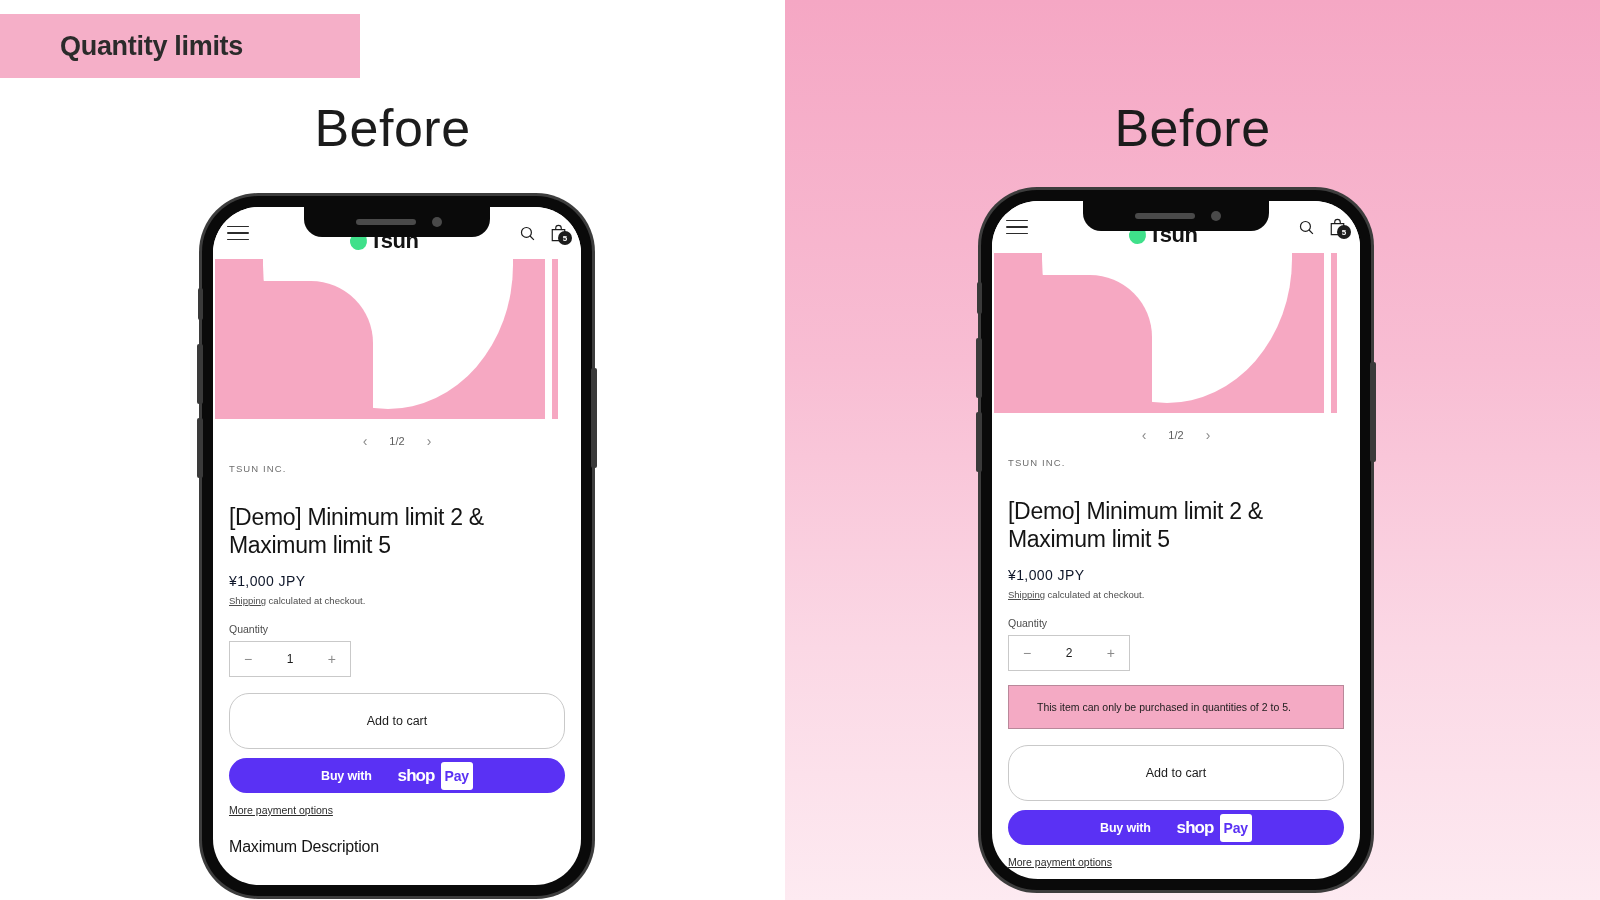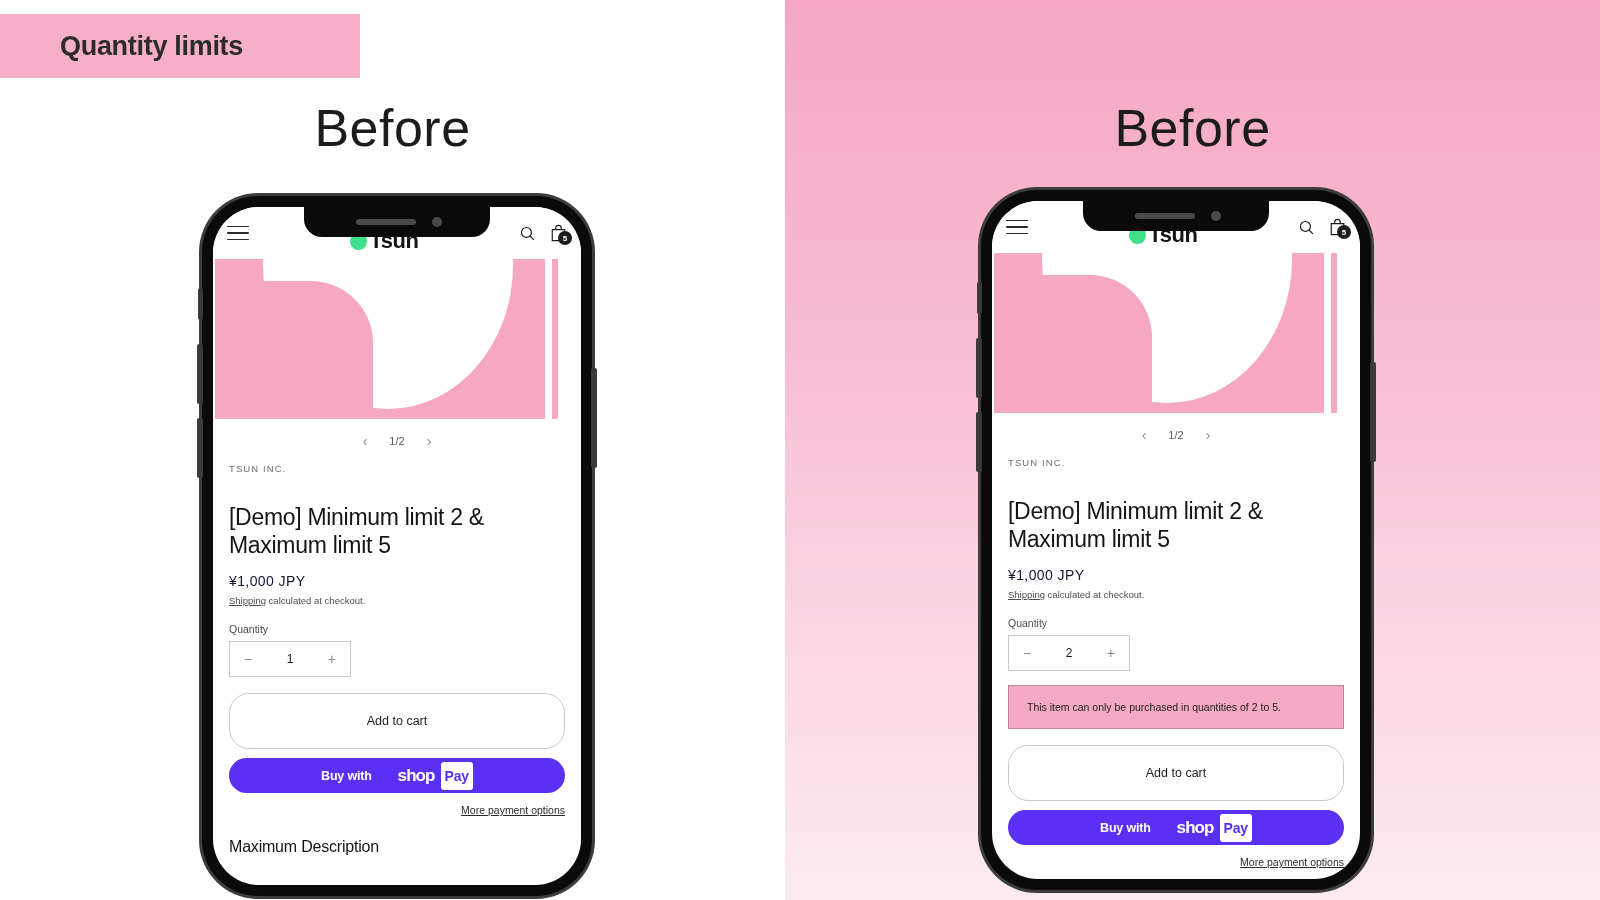--- a/index.html
+++ b/index.html
@@ -165,21 +165,21 @@
     padding: 0 14px;
   }
   .qty-btn { font-size: 14px; color: #8a8a8a; cursor: pointer; user-select: none; }
   .qty-val { font-size: 12px; color: #1c1c1c; }
 
   
   .warning {
     margin-top: 14px;
     background: #f4aac4;
     border: 1px solid #b9889a;
-    padding: 13px 18px;
+    padding: 13px 28px;
     font-size: 10.5px; line-height: 1.55; color: #1c1c1c;
   }
 
   
   .btn-cart {
     margin-top: 16px; height: 56px;
     border: 1px solid #c9c9c9; border-radius: 20px;
     background: #ffffff;
     display: flex; align-items: center; justify-content: center;
     font-size: 12.5px; color: #1c1c1c; cursor: pointer;
@@ -190,21 +190,21 @@
     display: flex; align-items: center; justify-content: center;
     gap: 6px; cursor: pointer;
   }
   .shop-prefix { color:#fff; font-size:12.5px; font-weight:bold; letter-spacing:-0.2px; }
   .shop-word { color:#fff; font-size:17px; font-weight:bold; letter-spacing:-0.9px;margin-left:20px; }
   .shop-pay {
     background:#fff; color:#5a31f4; font-size:14px; font-weight:bold;
     border-radius:3px; padding:6px 4px; letter-spacing:-0.2px;text-align:center;
   }
   .more-pay {
-    margin-top: 11px; text-align:right;
+    margin-top: 11px; text-align:left;
     font-size: 10.5px; color:#2b2b2b; text-decoration: underline; cursor: pointer;
   }
 
   .desc-heading { margin-top: 22px; font-size: 16px; color:#141414; letter-spacing:-0.2px; }
   .desc-body { margin-top: 14px; font-size: 11.5px; color:#2b2b2b; line-height:1.5; }
 </style>
 </head>
 <body>
 
 <div class="panel panel-before">

